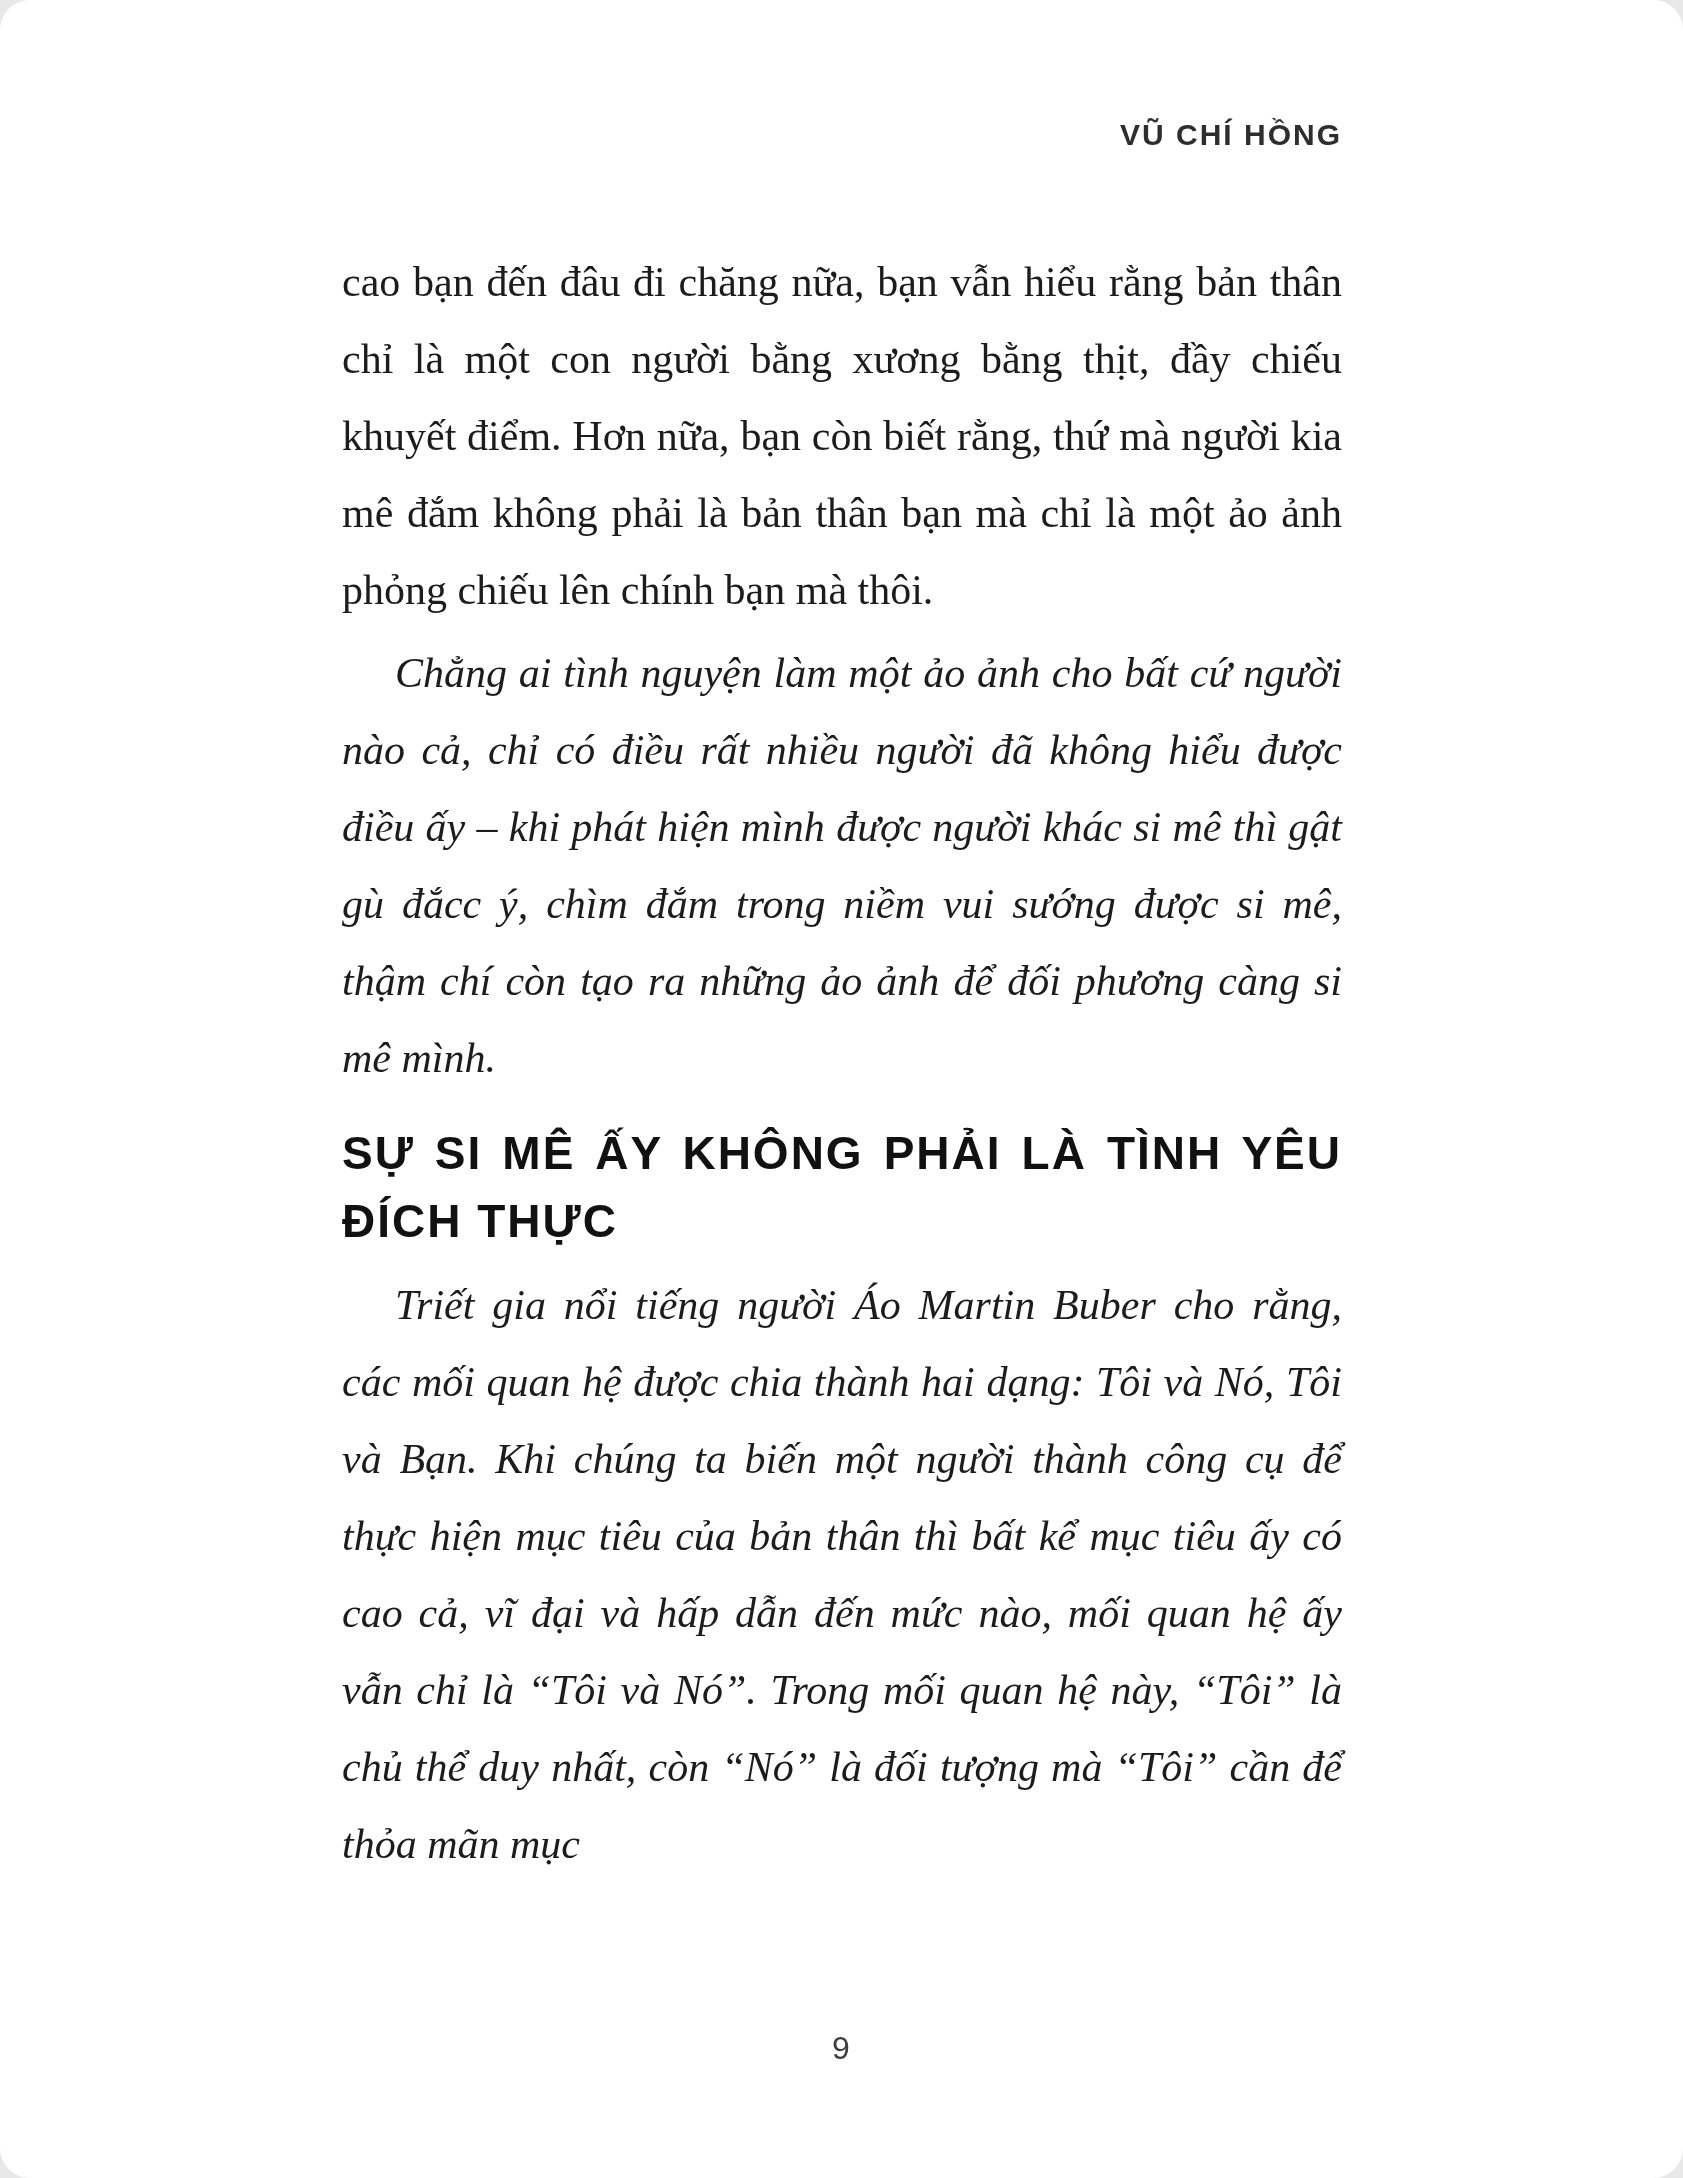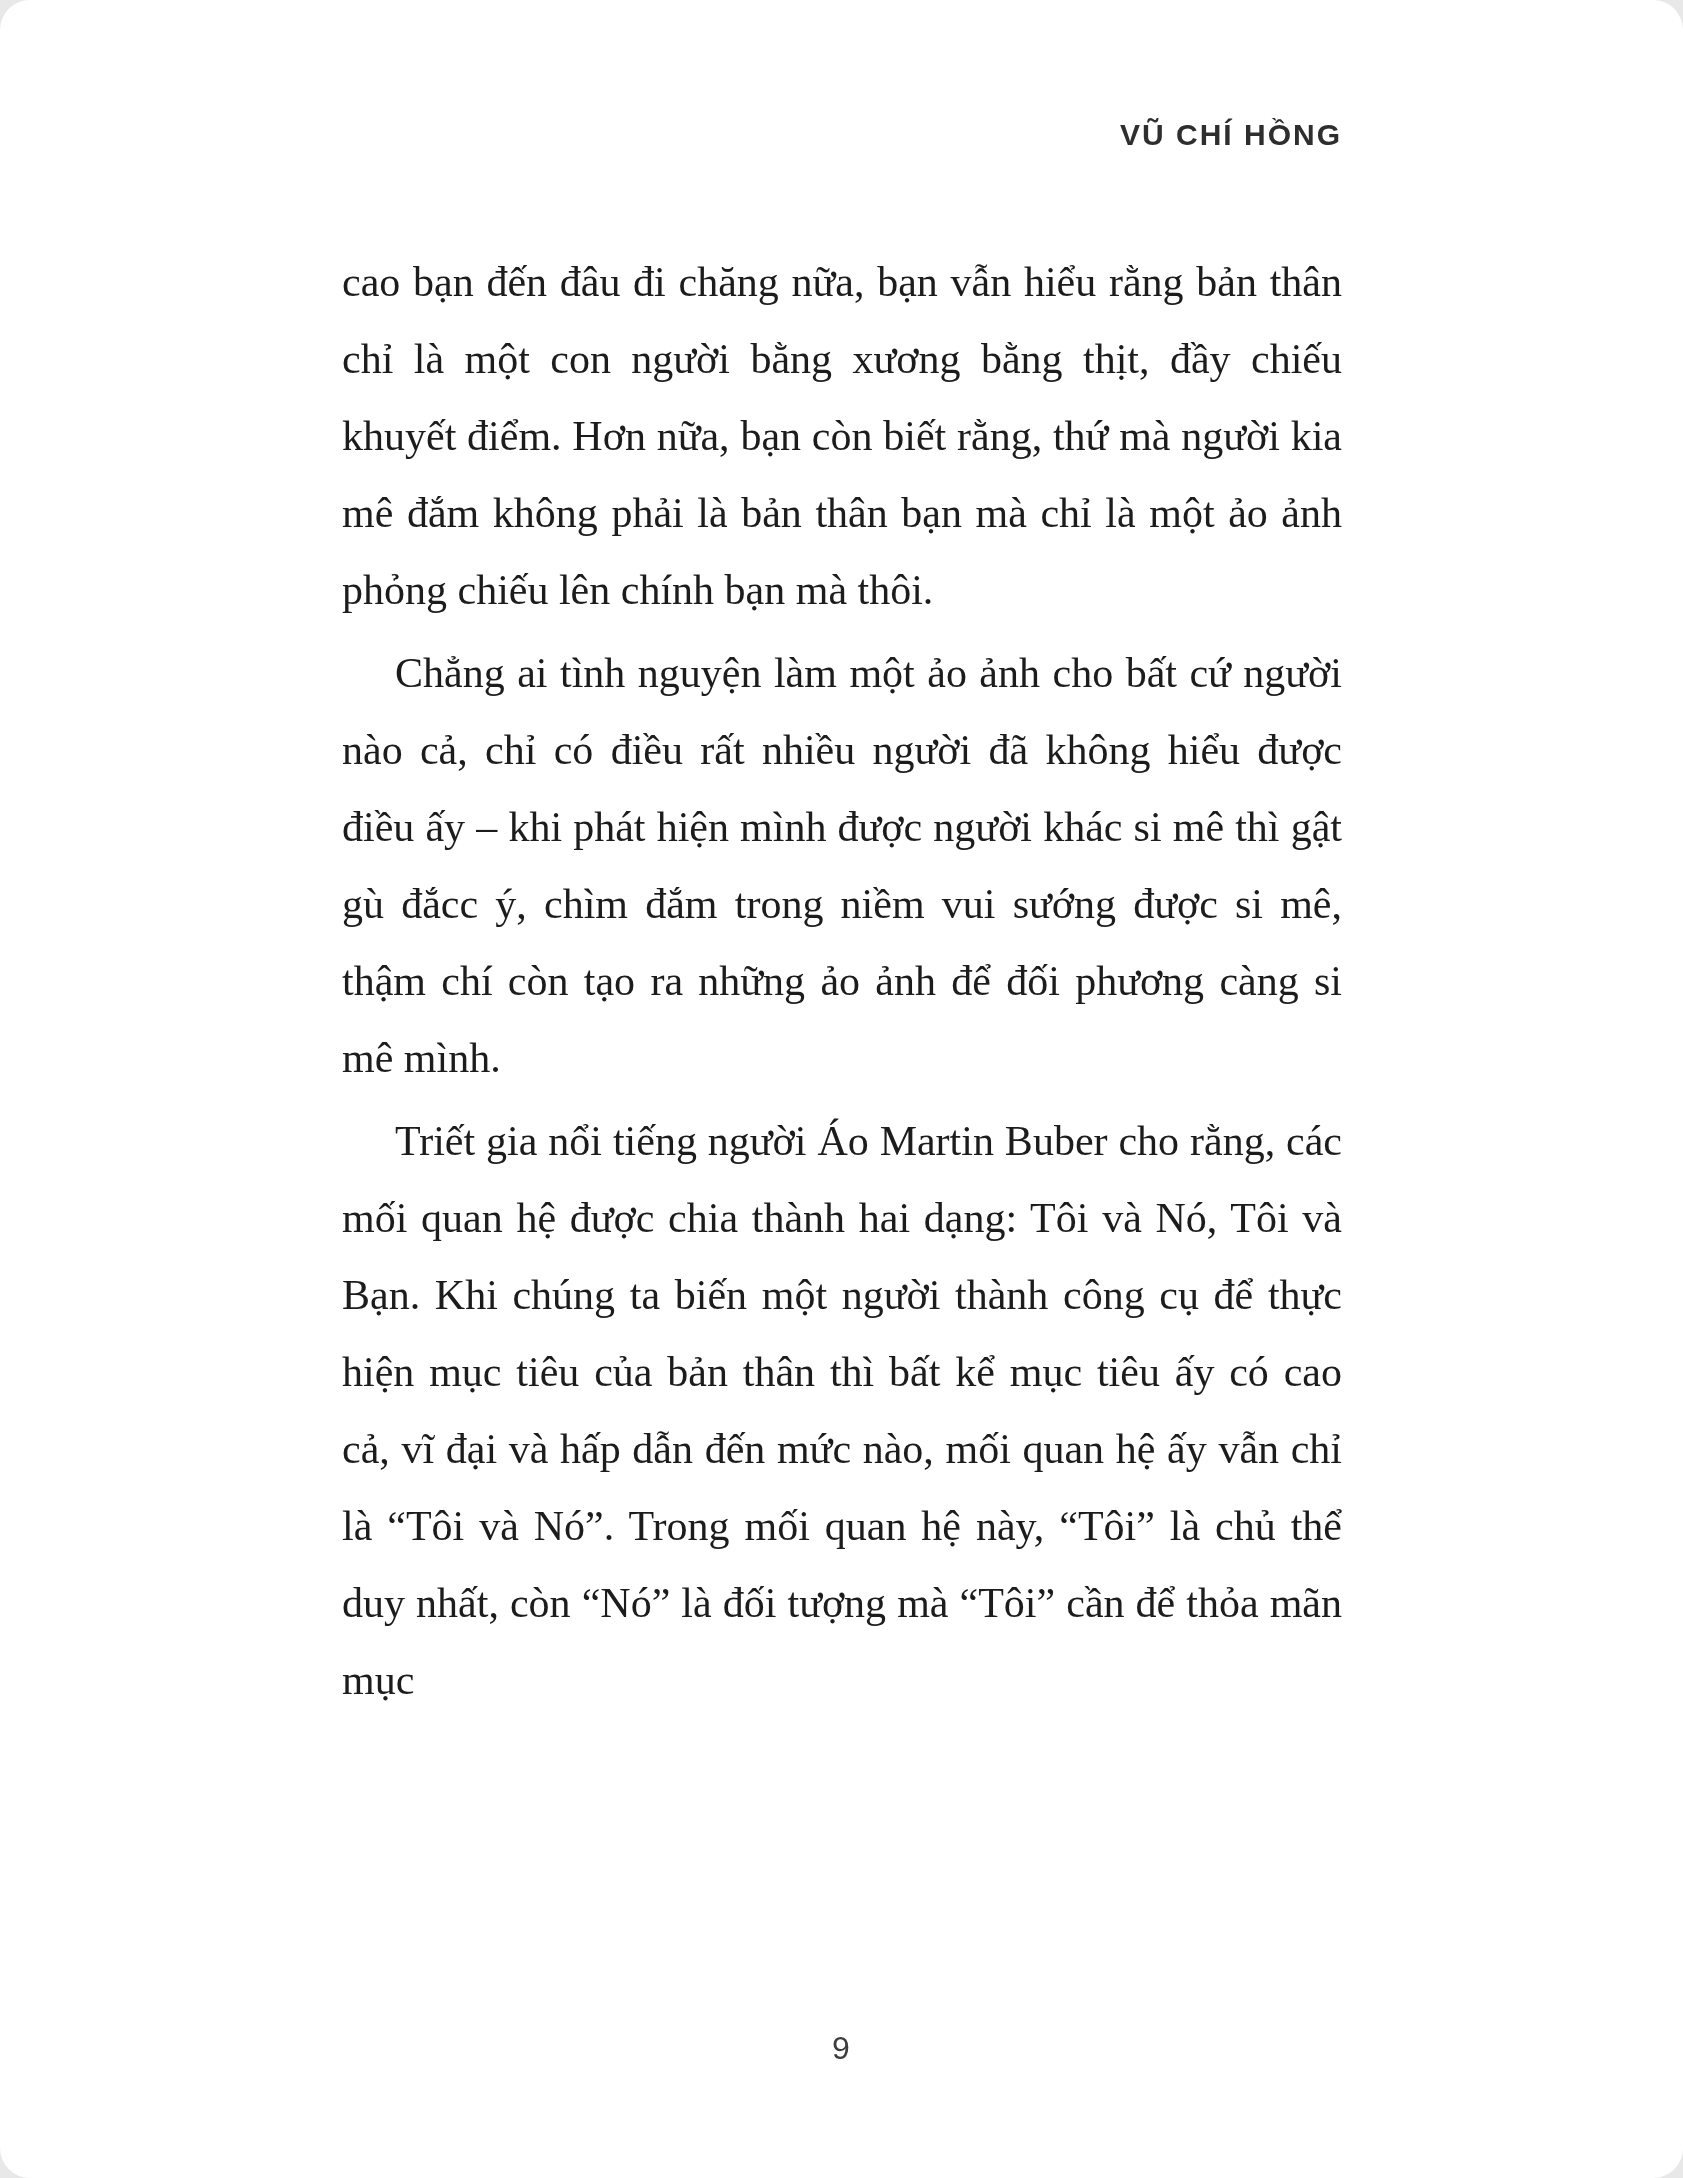--- a/index.html
+++ b/index.html
@@ -39,20 +39,21 @@
   }
   .body-text p {
     margin: 0 0 6px 0;
     font-size: 42px;
     line-height: 77px;
     text-align: justify;
     text-justify: inter-word;
   }
   .body-text p.indent {
     text-indent: 53px;
+    font-style: italic;
   }
   .section-heading {
     margin-top: 22px;
     margin-bottom: 12px;
     font-family: "Liberation Sans", sans-serif;
     font-weight: 700;
     font-size: 46px;
     line-height: 68px;
     letter-spacing: 2px;
     color: #111111;
@@ -84,20 +85,24 @@
   <div class="content-column">
 
     <div class="running-header">VŨ CHÍ HỒNG</div>
 
     <div class="body-text">
 
       <p>cao bạn đến đâu đi chăng nữa, bạn vẫn hiểu rằng bản thân chỉ là một con người bằng xương bằng thịt, đầy chiếu khuyết điểm. Hơn nữa, bạn còn biết rằng, thứ mà người kia mê đắm không phải là bản thân bạn mà chỉ là một ảo ảnh phỏng chiếu lên chính bạn mà thôi.</p>
 
       <p class="indent">Chẳng ai tình nguyện làm một ảo ảnh cho bất cứ người nào cả, chỉ có điều rất nhiều người đã không hiểu được điều ấy – khi phát hiện mình được người khác si mê thì gật gù đắcc ý, chìm đắm trong niềm vui sướng được si mê, thậm chí còn tạo ra những ảo ảnh để đối phương càng si mê mình.</p>
 
+      <div class="section-heading">
+        <div class="heading-line-1">SỰ SI MÊ ẤY KHÔNG PHẢI LÀ TÌNH YÊU</div>
+        <div class="heading-line-2">ĐÍCH THỰC</div>
+      </div>
 
       <p class="indent">Triết gia nổi tiếng người Áo Martin Buber cho rằng, các mối quan hệ được chia thành hai dạng: Tôi và Nó, Tôi và Bạn. Khi chúng ta biến một người thành công cụ để thực hiện mục tiêu của bản thân thì bất kể mục tiêu ấy có cao cả, vĩ đại và hấp dẫn đến mức nào, mối quan hệ ấy vẫn chỉ là “Tôi và Nó”. Trong mối quan hệ này, “Tôi” là chủ thể duy nhất, còn “Nó” là đối tượng mà “Tôi” cần để thỏa mãn mục</p>
 
     </div>
 
   </div>
 
   <div class="page-number">9</div>
 
 </div>

